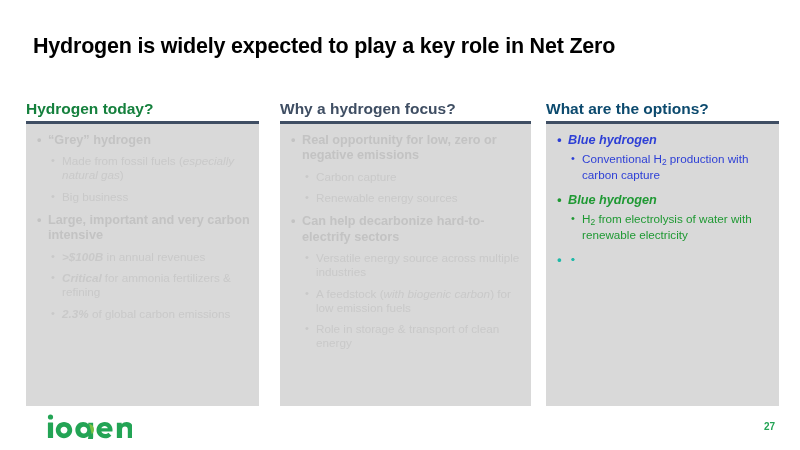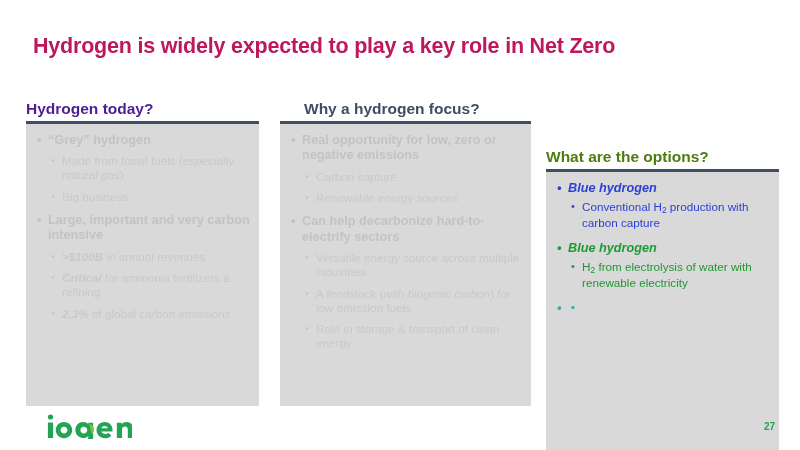--- a/index.html
+++ b/index.html
@@ -151,64 +151,64 @@
     font-size: 10px;
     font-weight: bold;
     color: #23a455;
   }
 </style>
 </head>
 <body>
 
 <div id="slide">
 
-  <div id="slide-title" style="color: #be185d;">Hydrogen is widely expected to play a key role in Net Zero</div>
+  <div id="slide-title" style="color: #000000;">Hydrogen is widely expected to play a key role in Net Zero</div>
 
   <div class="column col-1">
-    <div class="col-header" style="color: #4c1d95;">Hydrogen today?</div>
+    <div class="col-header" style="color: #15803d;">Hydrogen today?</div>
     <div class="col-rule" style="background: rgb(63, 78, 99);"></div>
     <div class="col-panel" style="background: rgb(217, 217, 217);">
       <ul class="lvl1">
           <li class="b1 "><span class="bullet-dot">•</span><span>“Grey” hydrogen</span></li>
           <ul class="lvl2">
             <li class="b2 "><span class="bullet-dot">•</span><span><span>Made from fossil fuels (</span><span class="ital">especially natural gas</span><span>)</span></span></li>
             <li class="b2 "><span class="bullet-dot">•</span><span><span>Big business</span></span></li>
           </ul>
           <li class="b1 "><span class="bullet-dot">•</span><span>Large, important and very carbon intensive</span></li>
           <ul class="lvl2">
             <li class="b2 "><span class="bullet-dot">•</span><span><span class="bold-ital">&gt;$100B</span><span> in annual revenues</span></span></li>
             <li class="b2 "><span class="bullet-dot">•</span><span><span class="bold-ital">Critical</span><span> for ammonia fertilizers &amp; refining</span></span></li>
             <li class="b2 "><span class="bullet-dot">•</span><span><span class="bold-ital">2.3%</span><span> of global carbon emissions</span></span></li>
           </ul>
         </ul>
     </div>
   </div>
 
   <div class="column col-2">
-    <div class="col-header" style="color: rgb(63, 78, 99); margin-left: 24px;">Why a hydrogen focus?</div>
+    <div class="col-header" style="color: rgb(63, 78, 99);">Why a hydrogen focus?</div>
     <div class="col-rule" style="background: rgb(63, 78, 99);"></div>
     <div class="col-panel" style="background: rgb(217, 217, 217);">
       <ul class="lvl1">
           <li class="b1 "><span class="bullet-dot">•</span><span>Real opportunity for low, zero or negative emissions</span></li>
           <ul class="lvl2">
             <li class="b2 "><span class="bullet-dot">•</span><span><span>Carbon capture</span></span></li>
             <li class="b2 "><span class="bullet-dot">•</span><span><span>Renewable energy sources</span></span></li>
           </ul>
           <li class="b1 "><span class="bullet-dot">•</span><span>Can help decarbonize hard-to-electrify sectors</span></li>
           <ul class="lvl2">
             <li class="b2 "><span class="bullet-dot">•</span><span><span>Versatile energy source across multiple industries</span></span></li>
             <li class="b2 "><span class="bullet-dot">•</span><span><span>A feedstock (</span><span class="ital">with biogenic carbon</span><span>) for low emission fuels</span></span></li>
             <li class="b2 "><span class="bullet-dot">•</span><span><span>Role in storage &amp; transport of clean energy</span></span></li>
           </ul>
         </ul>
     </div>
   </div>
 
   <div class="column col-3">
-    <div class="col-header" style="color: #4d7c0f; margin-top: 48px;">What are the options?</div>
+    <div class="col-header" style="color: #0c4a6e;">What are the options?</div>
     <div class="col-rule" style="background: rgb(63, 78, 99);"></div>
     <div class="col-panel" style="background: rgb(217, 217, 217);">
       <ul class="lvl1">
           <li class="b1 c-blue"><span class="bullet-dot">•</span><span>Blue hydrogen</span></li>
           <ul class="lvl2">
             <li class="b2 c-blue"><span class="bullet-dot">•</span><span><span>Conventional H</span><sub>2</sub><span> production with carbon capture</span></span></li>
           </ul>
           <li class="b1 c-green"><span class="bullet-dot">•</span><span>Blue hydrogen</span></li>
           <ul class="lvl2">
             <li class="b2 c-green"><span class="bullet-dot">•</span><span><span>H</span><sub>2</sub><span> from electrolysis of water with renewable electricity</span></span></li>

